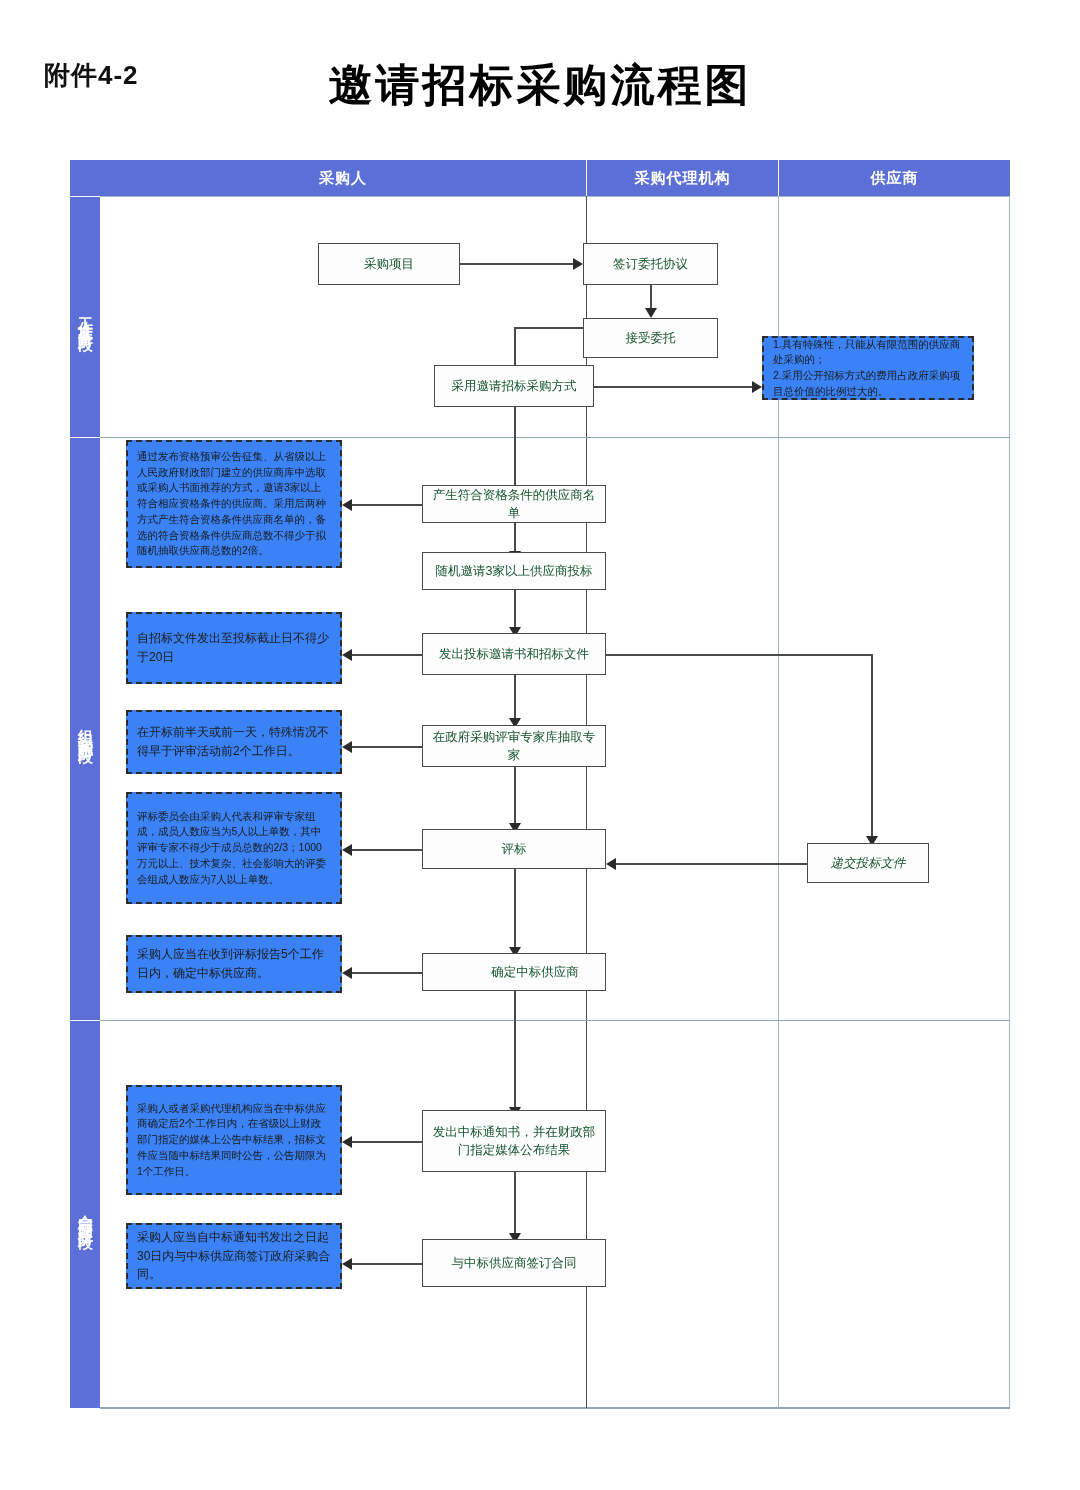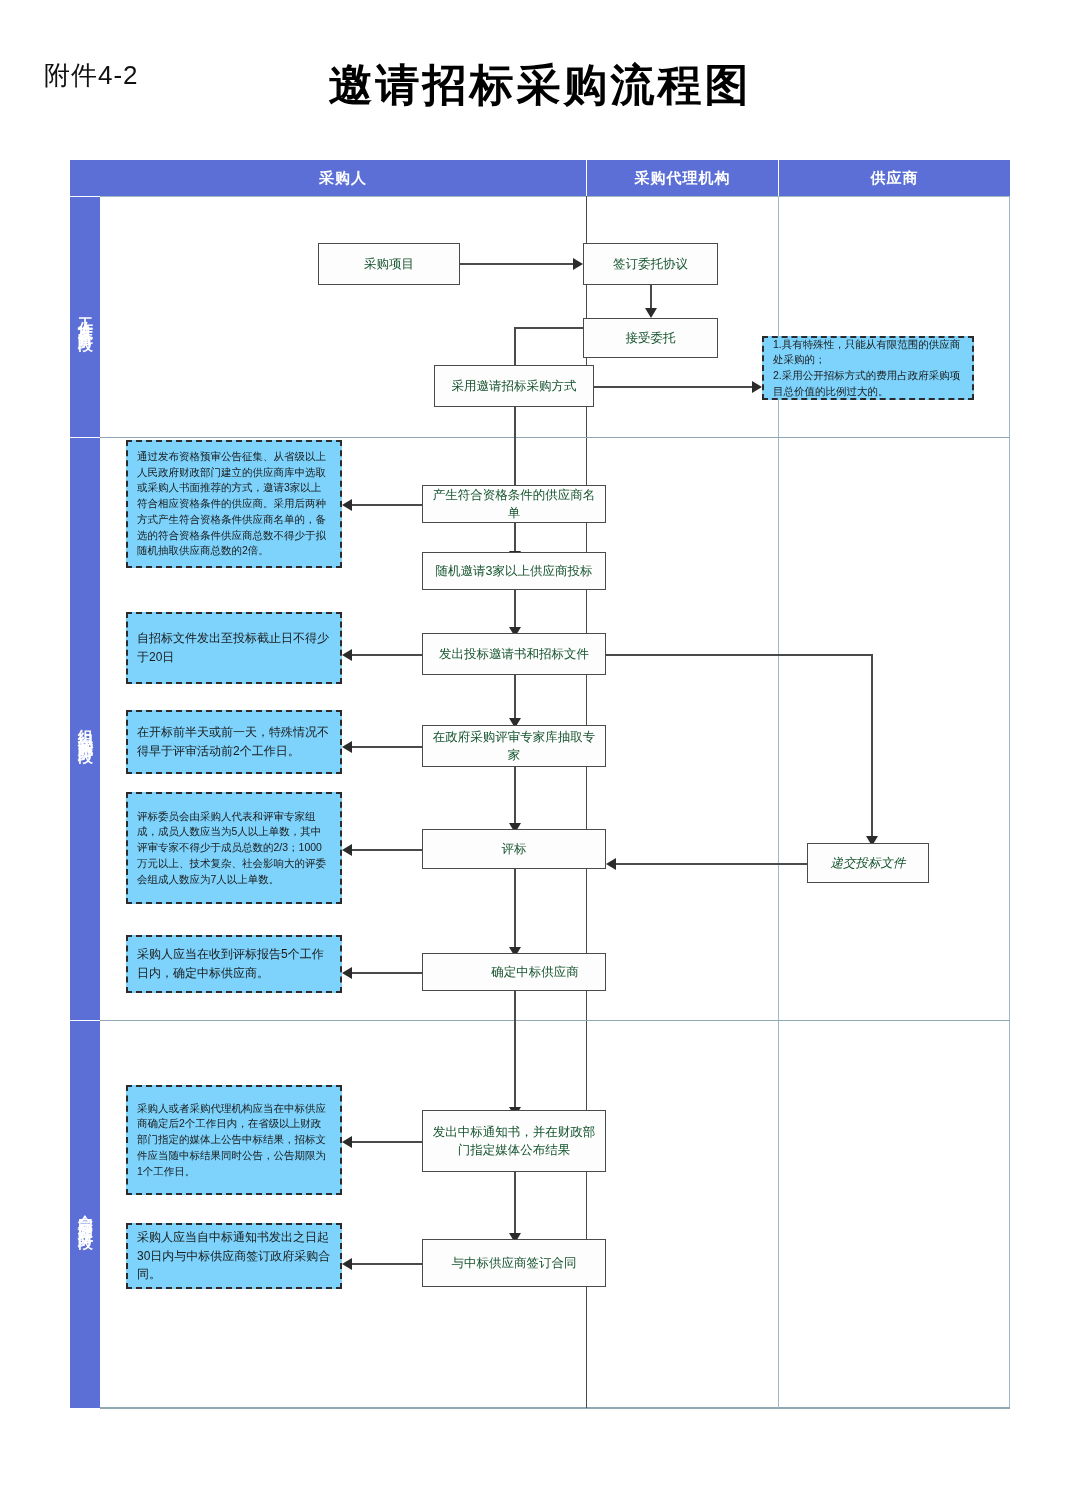--- a/index.html
+++ b/index.html
@@ -16,21 +16,21 @@
     overflow: hidden;
   }
 
   
   #attachment-label {
     position: absolute;
     left: 44px; top: 58px;
     font-size: 26px;
     letter-spacing: 1px;
     color: #111;
-    font-weight: 400;
+    font-weight: 700;
     white-space: nowrap;
   }
   #chart-title {
     position: absolute;
     left: 0; top: 56px;
     width: 1080px;
     text-align: center;
     font-size: 44px;
     font-weight: bold;
     letter-spacing: 3px;
@@ -111,21 +111,21 @@
     justify-content: center;
     text-align: center;
     font-size: 12.5px;
     color: #14532d;
     line-height: 1.45;
     padding: 2px 6px;
   }
   .note {
     position: absolute;
     border: 2px dashed #2b2b2b;
-    background: #7dd3fc;
+    background: #3b82f6;
     display: flex;
     align-items: center;
     font-size: 12px;
     color: #1a1a1a;
     line-height: 1.55;
     padding: 6px 9px;
     text-align: left;
     white-space: pre-line;
   }
 

